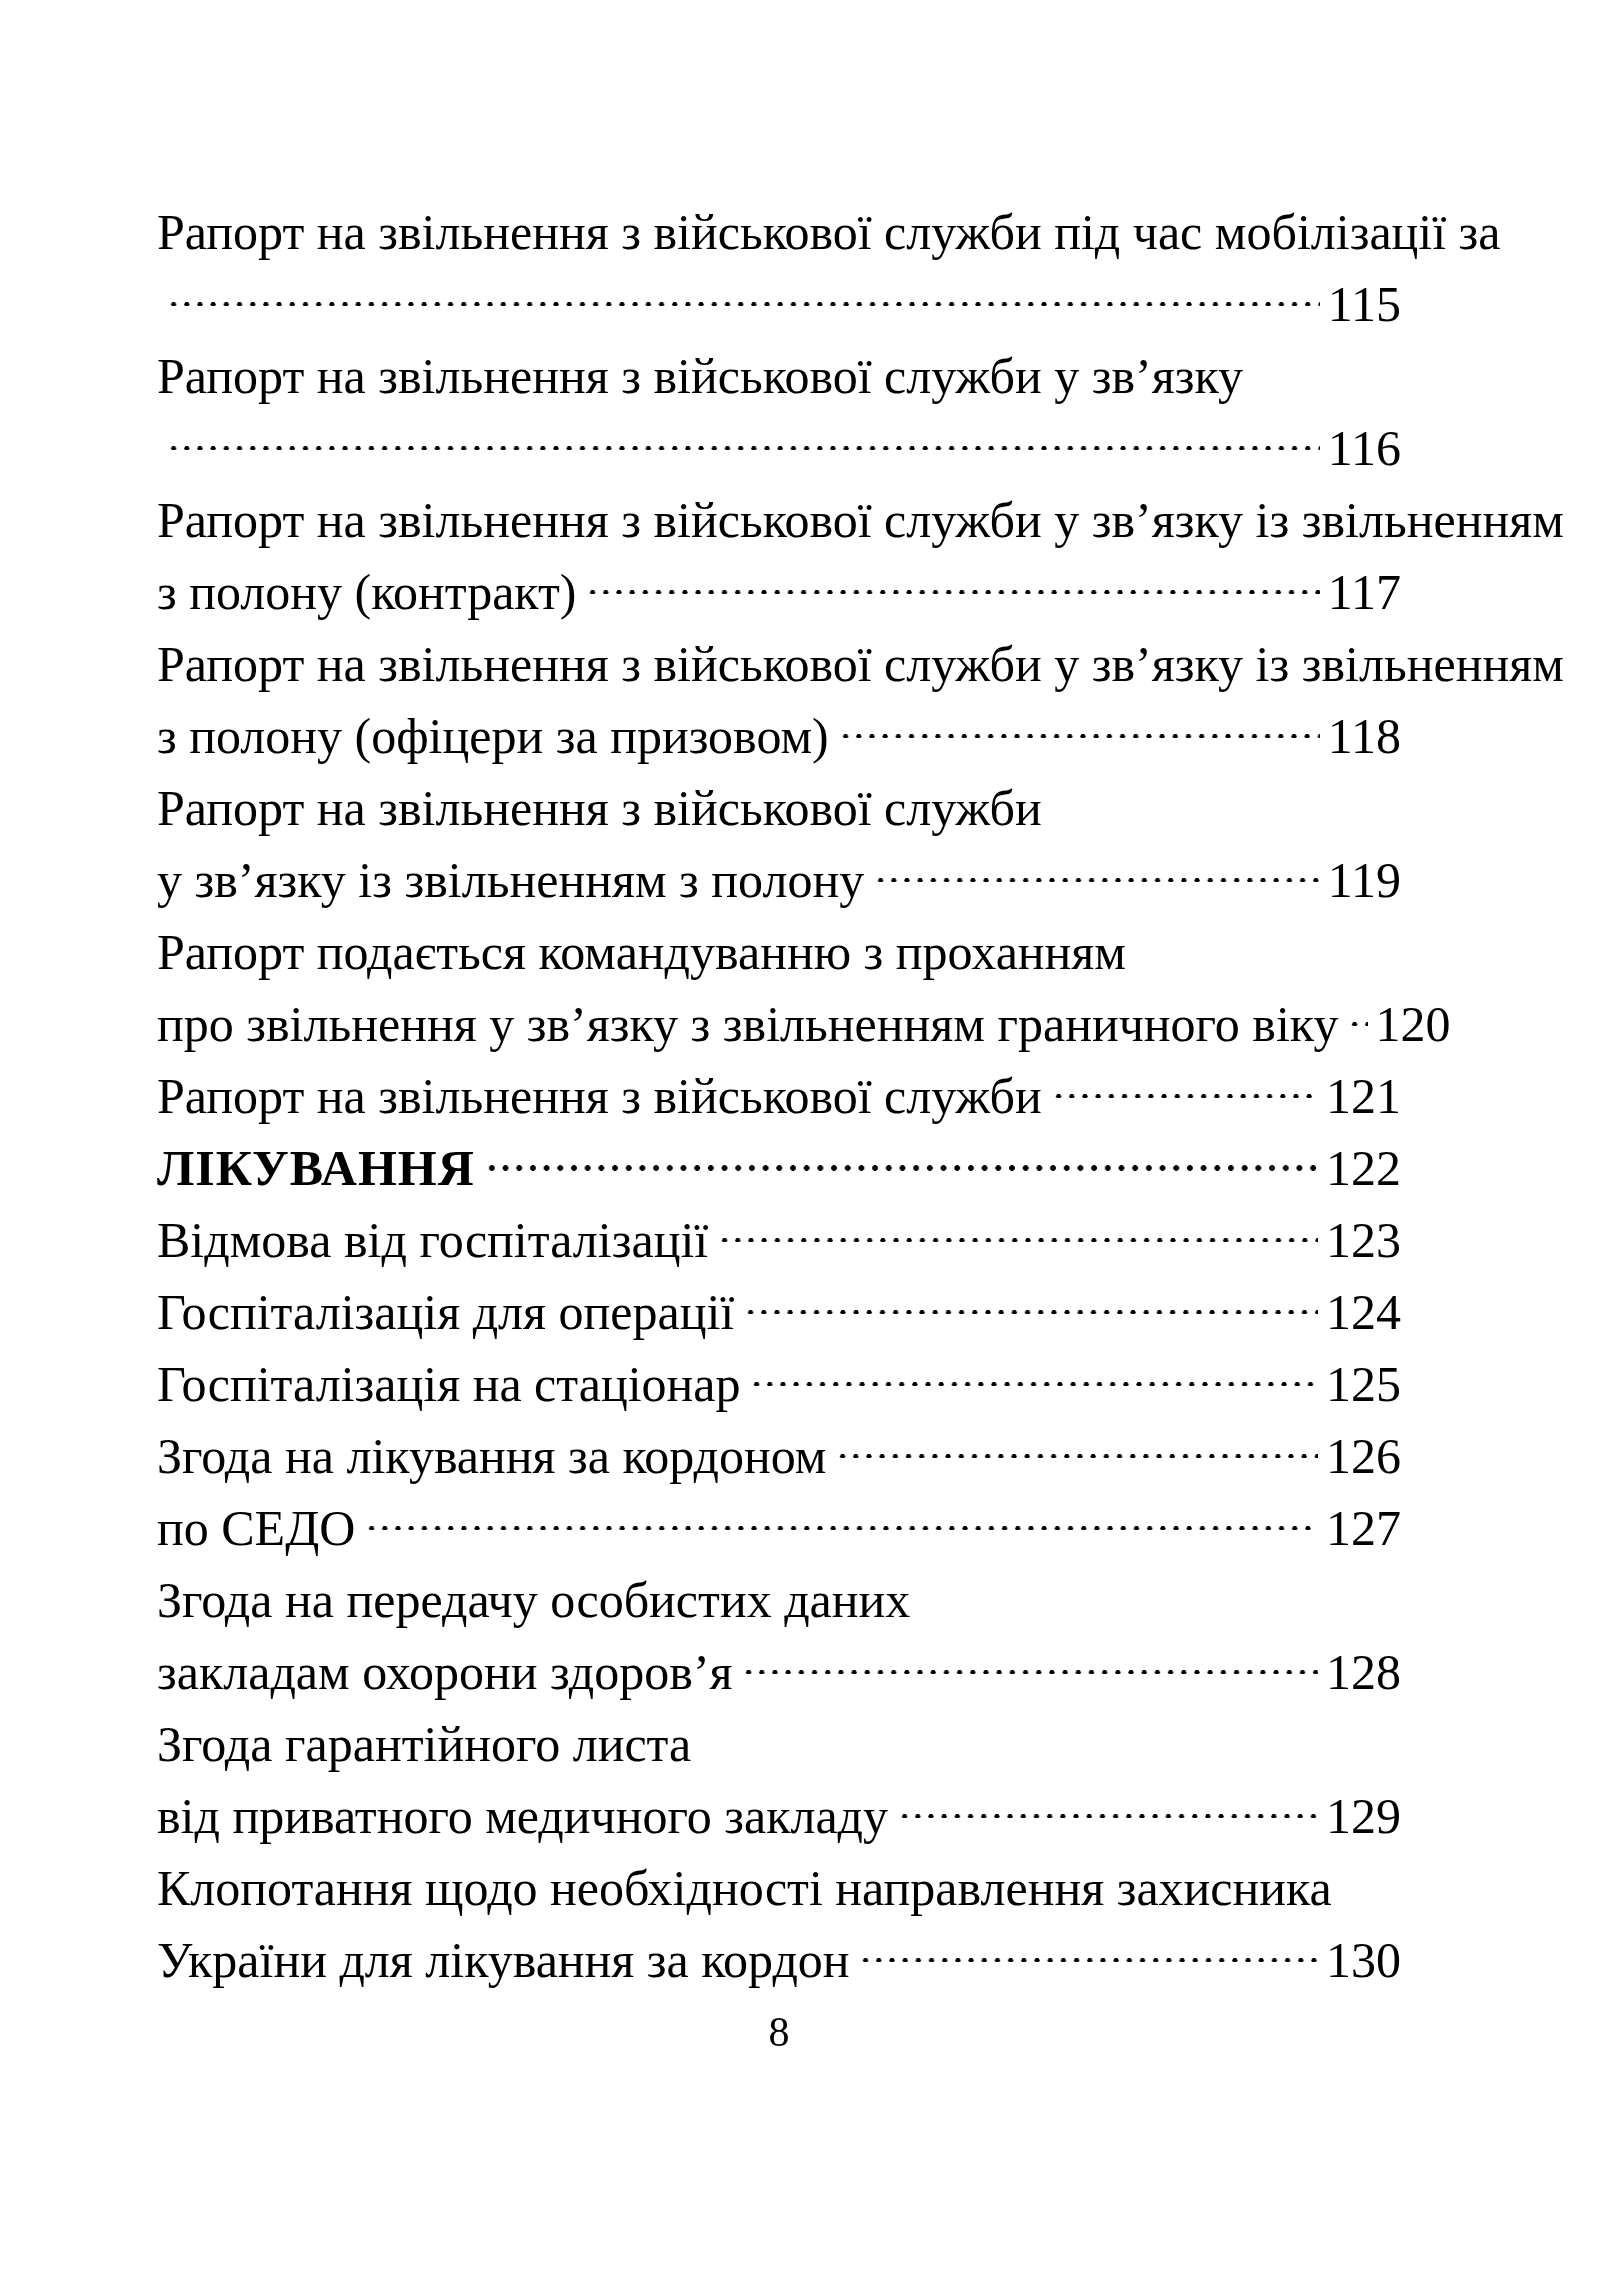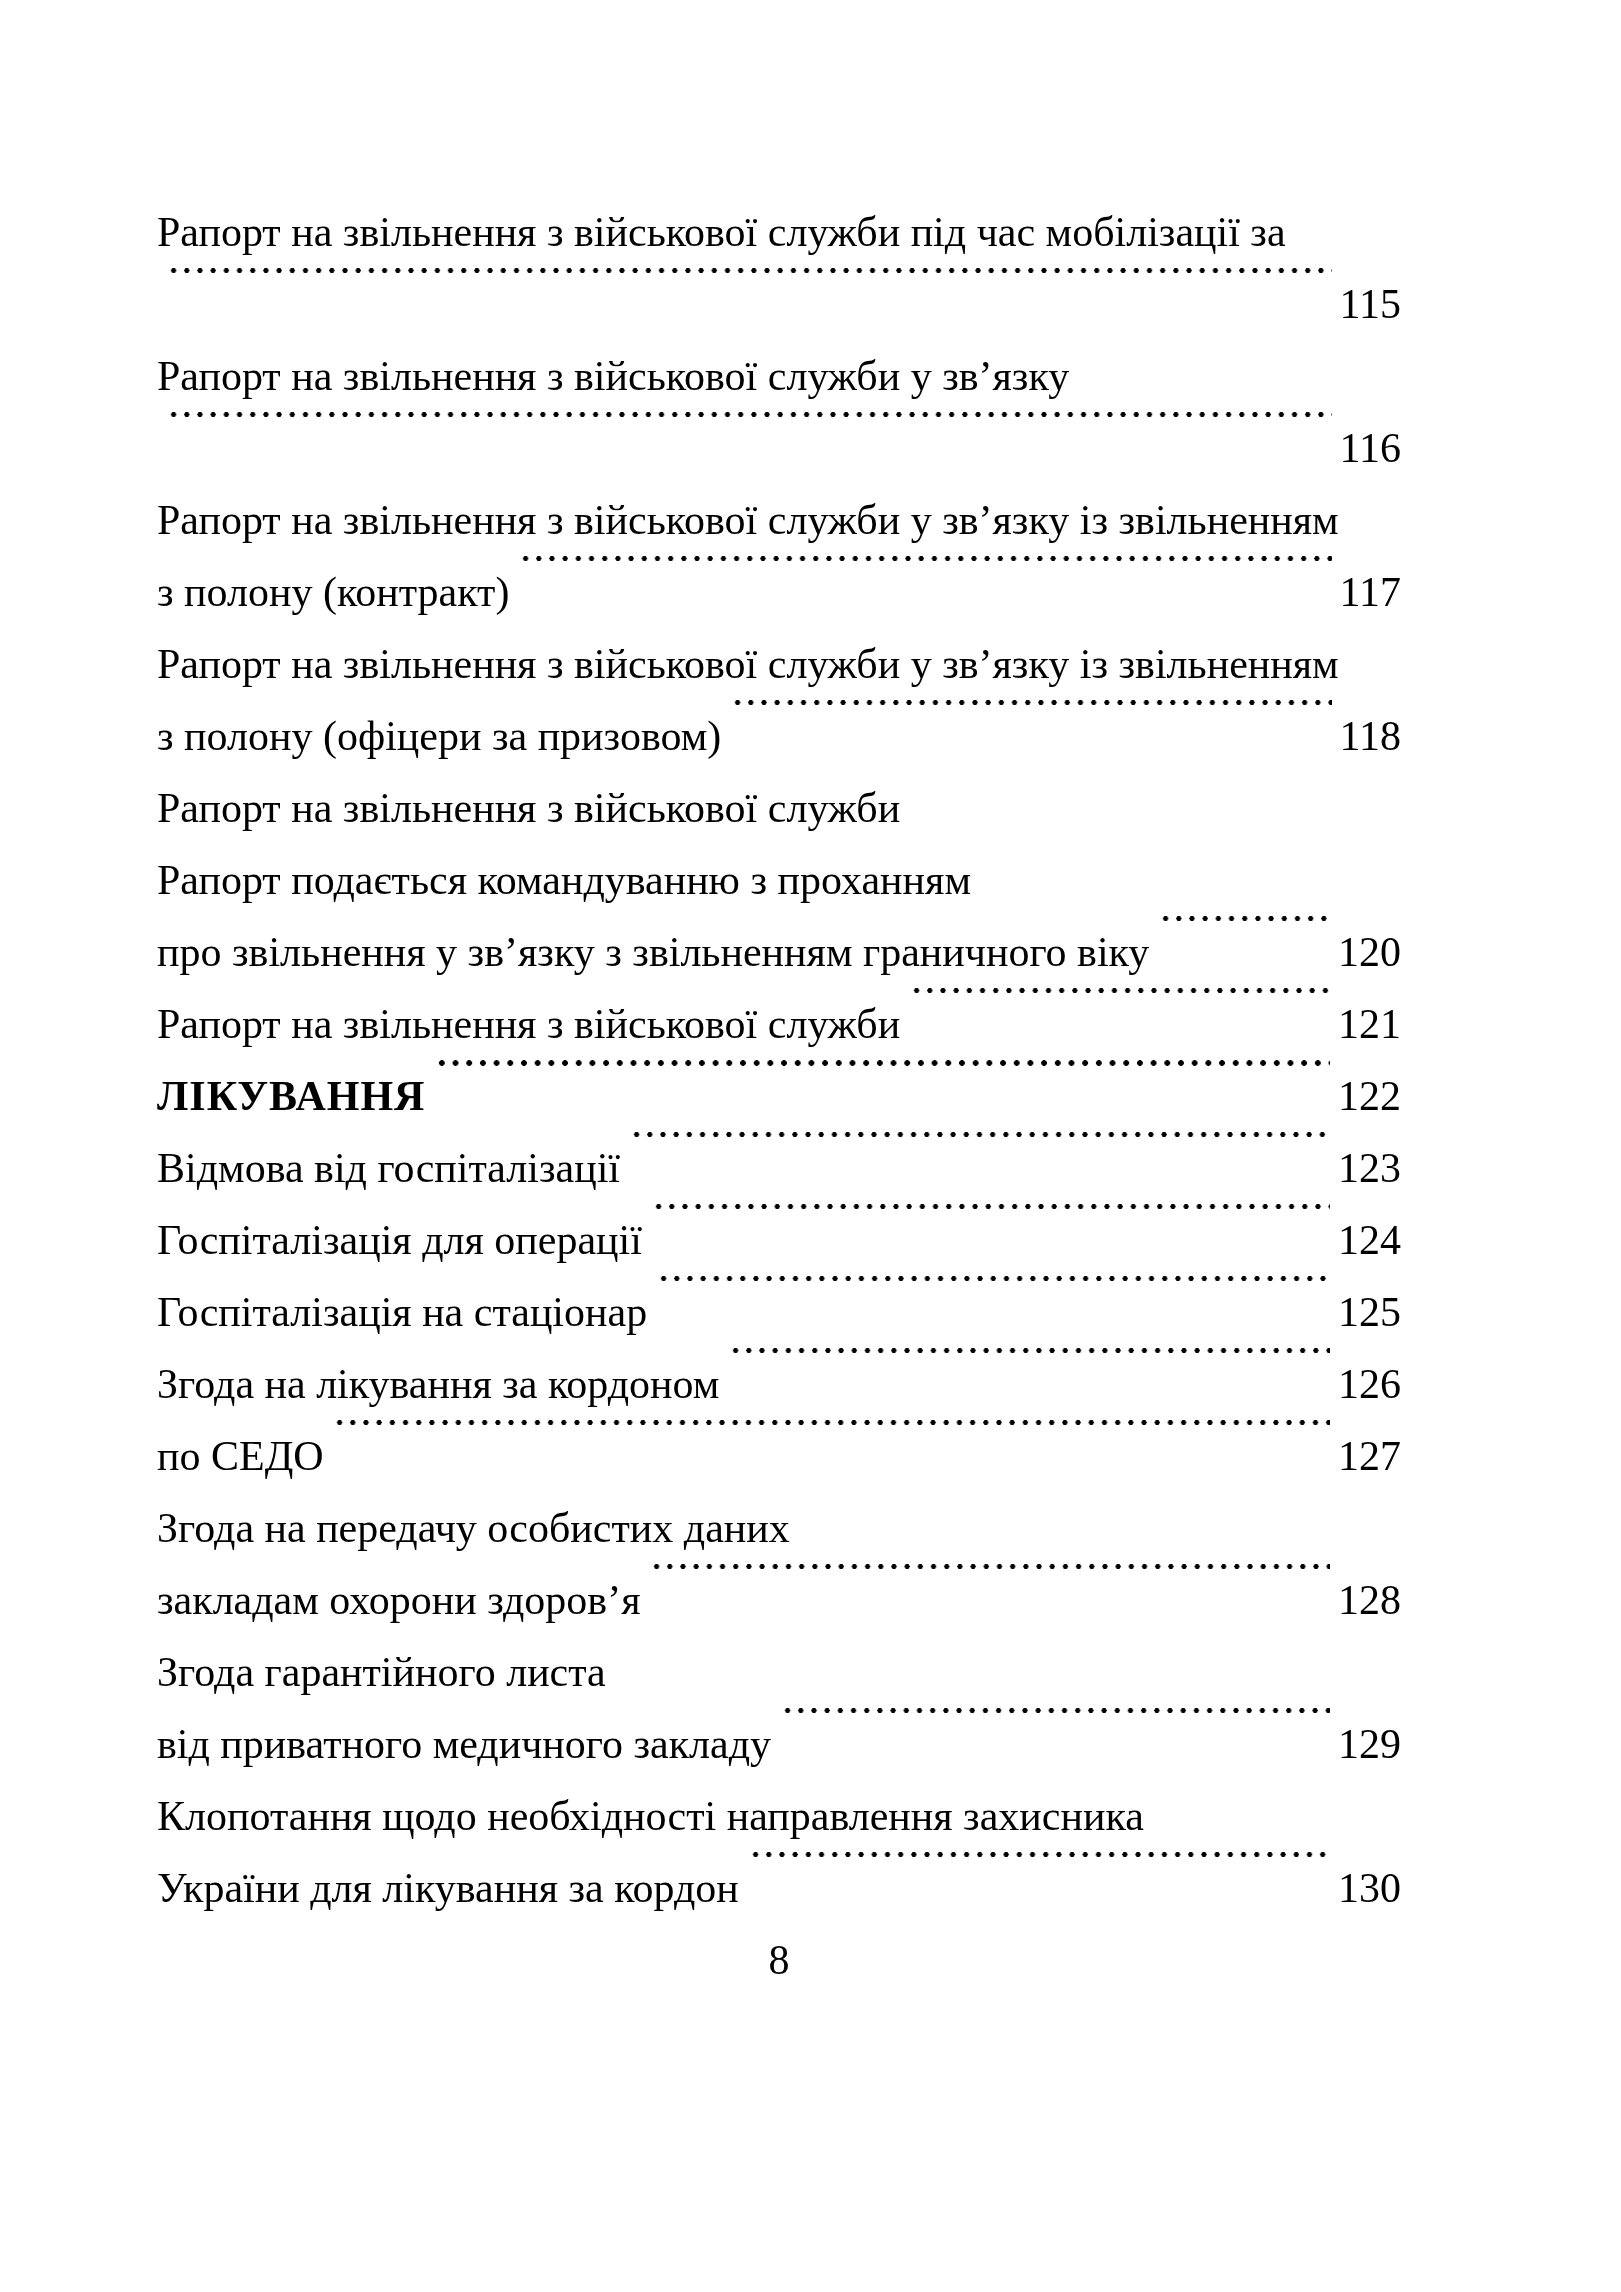--- a/index.html
+++ b/index.html
@@ -20,24 +20,24 @@
     height: 2293px;
     background: #ffffff;
     box-sizing: border-box;
     padding: 196px 220px 0 157px;
   }
   .toc {
     width: 100%;
   }
   .toc-line {
     display: flex;
-    align-items: flex-start;
+    align-items: center;
     height: 72px;
     line-height: 72px;
-    font-size: 42px;
+    font-size: 50px;
     white-space: nowrap;
   }
   .entry-text {
     flex: 0 0 auto;
   }
   .leader {
     flex: 1 1 0;
     min-width: 19.6px;
     height: 4.9px;
     margin: 0 7.8px 0 9.8px;
@@ -95,20 +95,25 @@
       <div class="toc-line">
         <span class="entry-text">Рапорт на звільнення з військової служби у зв’язку із звільненням</span>
       </div>
       <div class="toc-line">
         <span class="entry-text">з полону (офіцери за призовом)</span>
         <span class="leader"></span>
         <span class="page-num">118</span>
       </div>
       <div class="toc-line">
         <span class="entry-text">Рапорт на звільнення з військової служби</span>
+      </div>
+      <div class="toc-line">
+        <span class="entry-text">у зв’язку із звільненням з полону</span>
+        <span class="leader"></span>
+        <span class="page-num">119</span>
       </div>
       <div class="toc-line">
         <span class="entry-text">Рапорт подається командуванню з проханням</span>
       </div>
       <div class="toc-line">
         <span class="entry-text">про звільнення у зв’язку з звільненням граничного віку</span>
         <span class="leader"></span>
         <span class="page-num">120</span>
       </div>
       <div class="toc-line">

